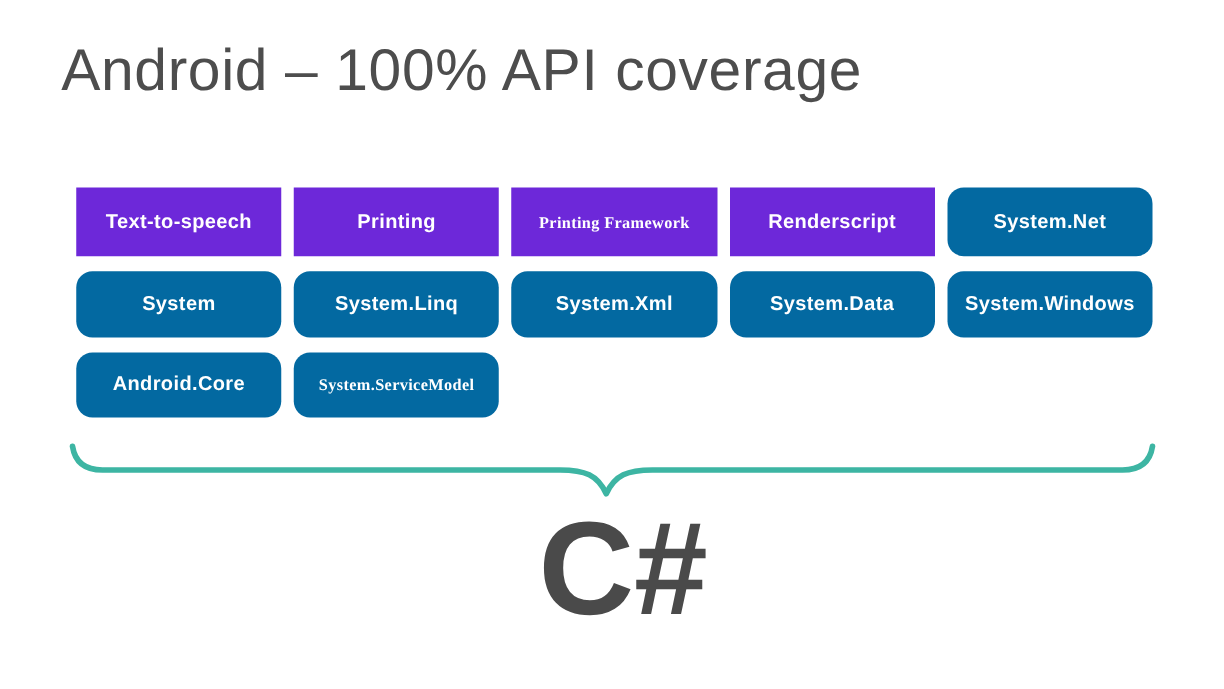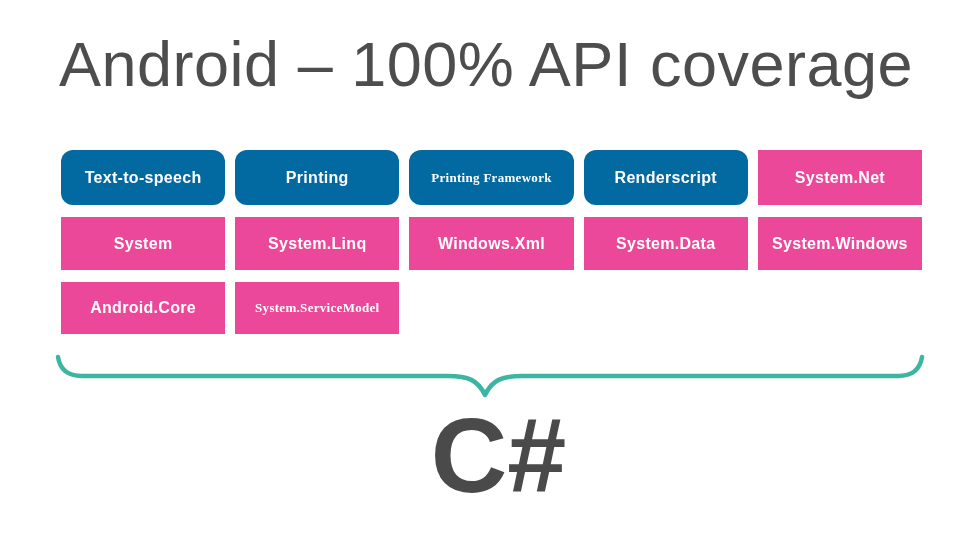--- a/index.html
+++ b/index.html
@@ -10,23 +10,23 @@
   .slide {
     position: relative;
     width: 979px;
     height: 551px;
     background: #ffffff;
     overflow: hidden;
     font-family: "Liberation Sans", sans-serif;
   }
   .slide-title {
     position: absolute;
-    left: 59px;
+    left: 49px;
     top: 28px;
-    font-size: 63px;
+    font-size: 47px;
     font-weight: 300;
     letter-spacing: 0.5px;
     color: #4d4d4d;
     white-space: nowrap;
   }
   .api-grid {
     position: absolute;
     left: 61px;
     top: 150px;
     width: 861px;
@@ -41,22 +41,22 @@
     align-items: center;
     justify-content: center;
     color: #ffffff;
     font-size: 16px;
     font-weight: 700;
     text-align: center;
     white-space: nowrap;
     letter-spacing: 0.3px;
   }
   .cell.small { font-size: 13px; font-family: Liberation Serif, serif; }
-  .cell.teal { background: #0369a1; border-radius: 12px; }
-  .cell.gray { background: #ec4899; }
+  .cell.teal { background: #6d28d9; }
+  .cell.gray { background: #0369a1; border-radius: 13px; }
   .brace {
     position: absolute;
     left: 0;
     top: 340px;
     width: 979px;
     height: 70px;
   }
   .caption {
     position: absolute;
     top: 402px;
@@ -78,21 +78,21 @@
   <div class="slide-title">Android – 100% API coverage</div>
 
   <div class="api-grid">
       <div class="cell teal">Text-to-speech</div>
       <div class="cell teal">Printing</div>
       <div class="cell teal small">Printing Framework</div>
       <div class="cell teal">Renderscript</div>
       <div class="cell gray">System.Net</div>
       <div class="cell gray">System</div>
       <div class="cell gray">System.Linq</div>
-      <div class="cell gray">Windows.Xml</div>
+      <div class="cell gray">System.Xml</div>
       <div class="cell gray">System.Data</div>
       <div class="cell gray">System.Windows</div>
       <div class="cell gray">Android.Core</div>
       <div class="cell gray small">System.ServiceModel</div>
     </div>
 
   <svg class="brace" viewBox="0 0 979 70" xmlns="http://www.w3.org/2000/svg" aria-hidden="true">
     <path d="M 58 17
              C 60 30, 68 36, 82 36
              L 448 36

